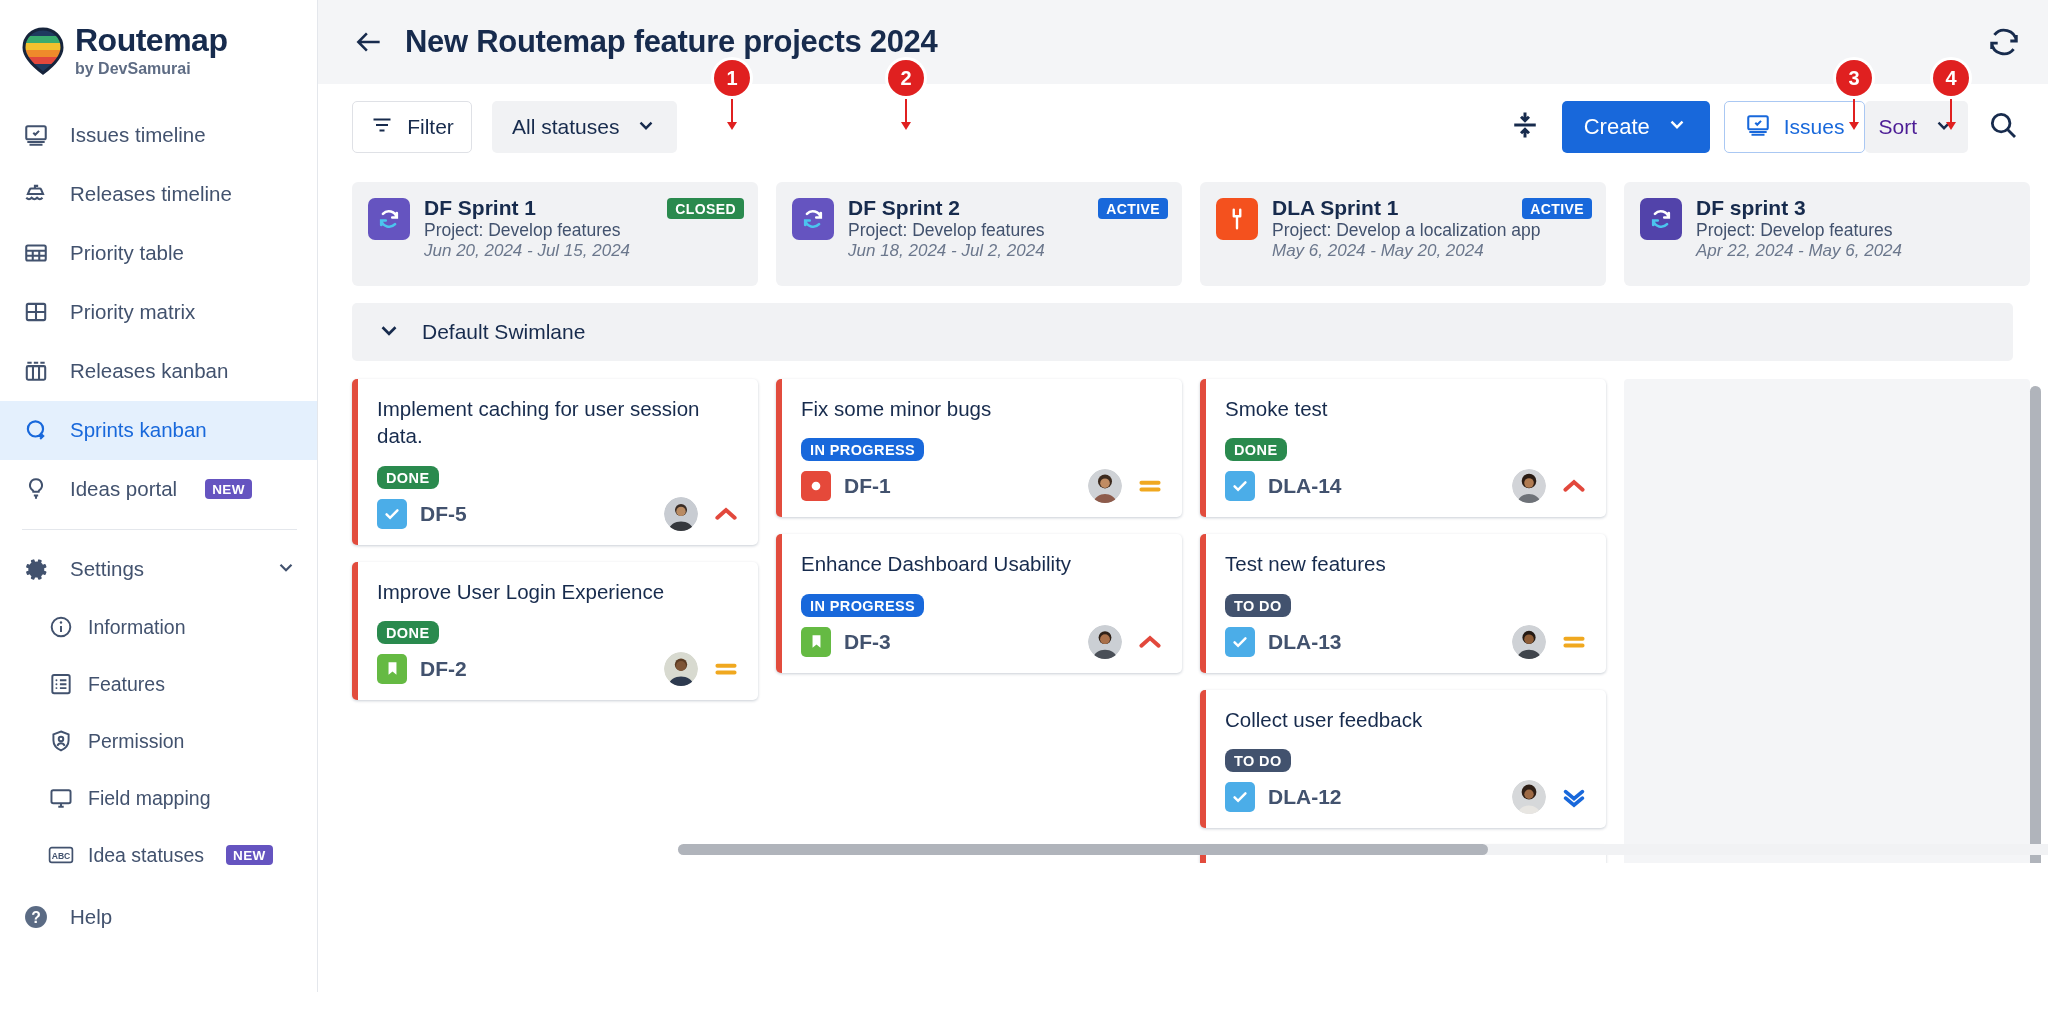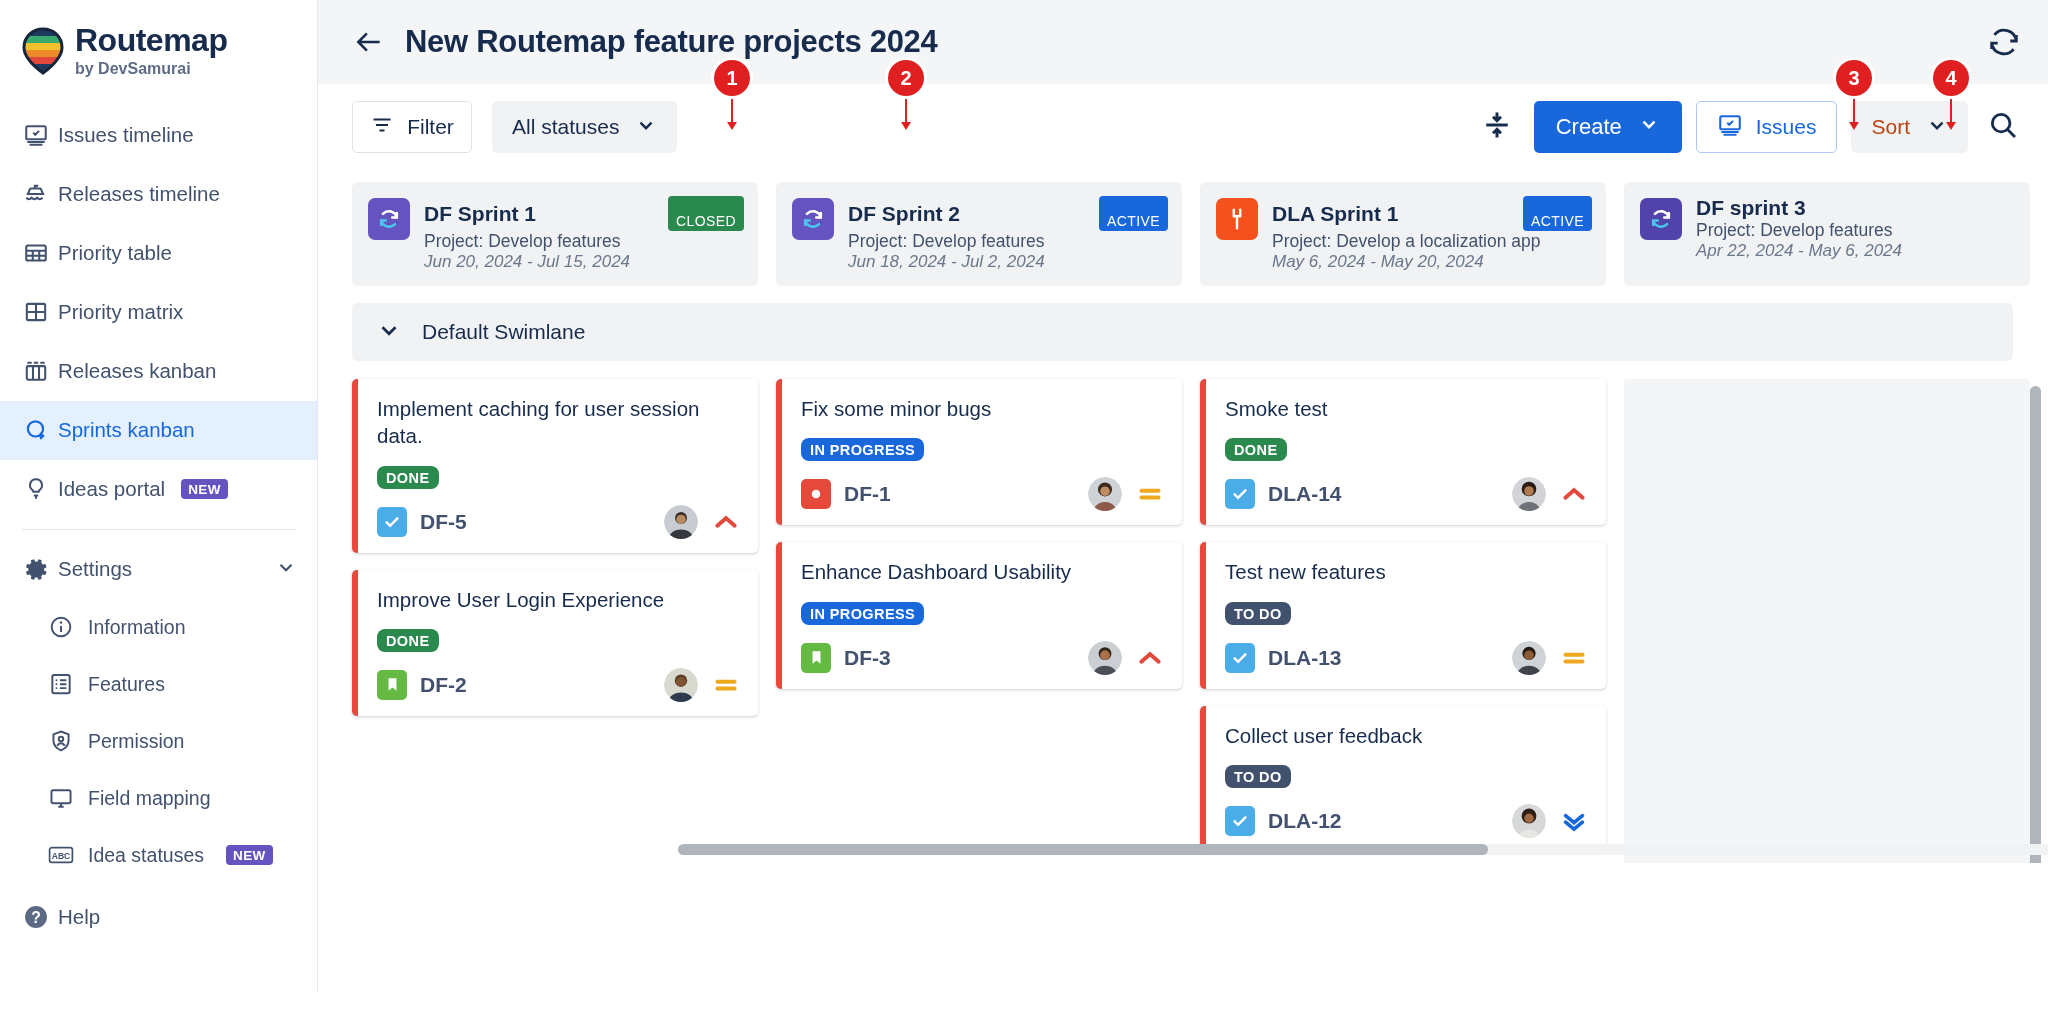--- a/index.html
+++ b/index.html
@@ -21,21 +21,21 @@
     padding-top: 14px;
   }
   .brand { display: flex; align-items: center; gap: 11px; padding: 10px 0 4px 22px; }
   .brand-logo { width: 42px; height: 48px; flex: 0 0 42px; }
   .brand-text { display: flex; flex-direction: column; }
   .brand-name { font-size: 32px; font-weight: bold; color: #172b4d; letter-spacing: -0.5px; line-height: 1.05; }
   .brand-sub { font-size: 16px; color: #5e6c84; font-weight: bold; margin-top: 2px; }
 
   .nav { margin-top: 24px; }
   .nav-item {
-    display: flex; align-items: center; gap: 8px;
+    display: flex; align-items: center; gap: 20px;
     height: 59px; padding: 0 20px 0 22px;
     color: #42526e; font-size: 20.5px;
     cursor: pointer;
   }
   .nav-item .ico { width: 28px; height: 28px; flex: 0 0 28px; display: flex; align-items: center; justify-content: center; }
   .nav-item.active { background: #e4f0fd; color: #1868db; }
   .nav-item.active .ico svg { stroke: #1868db; }
   .nav-item.sub { padding-left: 48px; font-size: 19.5px; gap: 14px; height: 57px; }
   .nav-item.sub .ico { width: 26px; height: 26px; flex: 0 0 26px; }
   .badge-new {
@@ -66,21 +66,21 @@
     display: flex; align-items: center; gap: 11px;
     height: 52px; border-radius: 5px; font-size: 21px; cursor: pointer;
     padding: 0 18px;
   }
   .btn-filter { border: 1px solid #dfe1e6; background: #fff; color: #172b4d; width: 120px; justify-content: center; gap: 13px; }
   .btn-statuses { background: #f1f2f4; color: #172b4d; margin-left: 20px; padding: 0 20px; gap: 16px; }
   .spacer { flex: 1; }
   .icon-btn { width: 46px; height: 46px; display:flex; align-items:center; justify-content:center; cursor:pointer; }
   .btn-create { background: #1868db; color: #fff; font-weight: normal; padding: 0 22px; gap: 16px; margin-left: 14px; font-size: 22px; }
   .btn-issues { border: 1px solid #aac8f3; background: #fff; color: #1868db; padding: 0 20px; gap: 13px; margin-left: 14px; }
-  .btn-sort { background: #f1f2f4; color: #c2410c; padding: 0 20px; gap: 16px; margin-left: 14px; }
+  .btn-sort { background: #f1f2f4; color: #4c1d95; padding: 0 13px; gap: 16px; }
   .btn-search { margin-left: 12px; }
 
   
   .marker {
     position: absolute; width: 36px; height: 36px; border-radius: 50%;
     background: #e02020; color: #fff; font-size: 20px; font-weight: bold;
     display: flex; align-items: center; justify-content: center;
     z-index: 40; box-shadow: 0 0 0 3px #fff;
   }
   .marker-line { position: absolute; width: 2px; background: #e02020; z-index: 39; }
@@ -96,21 +96,21 @@
   .sprint-row { display: flex; gap: 18px; padding-top: 12px; }
   .sprint-card {
     background: #f1f2f4; border-radius: 6px;
     width: 406px; flex: 0 0 406px; height: 104px;
     display: flex; align-items: flex-start; gap: 14px; padding: 14px 14px 0 16px;
   }
   .sprint-avatar { width: 42px; height: 42px; border-radius: 7px; flex: 0 0 42px; display:flex;align-items:center;justify-content:center; margin-top: 2px; }
   .sprint-info { flex: 1; min-width: 0; }
   .sprint-top { display: flex; align-items: center; }
   .sprint-name { font-size: 21px; font-weight: bold; color: #172b4d; white-space: nowrap; }
-  .sprint-status { font-size: 14px; font-weight: normal; color: #fff; border-radius: 4px; padding: 17px 8px 2px; letter-spacing: .4px; margin-left: auto; }
+  .sprint-status { font-size: 14px; font-weight: bold; color: #fff; border-radius: 4px; padding: 3px 8px 2px; letter-spacing: .4px; margin-left: auto; }
   .sprint-project { font-size: 17.5px; color: #42526e; margin-top: 5px; white-space: nowrap; }
   .sprint-dates { font-size: 17px; color: #6b778c; font-style: italic; margin-top: 3px; white-space: nowrap; }
 
   .swimlane {
     margin-top: 17px; height: 58px; background: #f1f2f4; border-radius: 5px;
     display: flex; align-items: center; gap: 20px; padding-left: 24px;
     width: 1661px; cursor: pointer;
   }
   .swimlane-label { font-size: 21px; color: #172b4d; }
 
@@ -122,21 +122,21 @@
     background: #ffffff; border-radius: 5px;
     border-left: 6px solid #e24c3d;
     box-shadow: 0 1px 3px rgba(9,30,66,.22);
     padding: 16px 18px 14px 19px;
   }
   .issue-title { font-size: 20.5px; color: #172b4d; line-height: 1.33; }
   .issue-status {
     display: inline-block; font-size: 14.5px; font-weight: bold; color: #fff;
     border-radius: 8px; padding: 4px 9px 3px; letter-spacing: .4px; margin-top: 16px;
   }
-  .issue-foot { display: flex; align-items: center; margin-top: 16px; }
+  .issue-foot { display: flex; align-items: center; margin-top: 8px; }
   .type-icon { width: 30px; height: 30px; border-radius: 5px; flex: 0 0 30px; display:flex;align-items:center;justify-content:center; }
   .issue-key { font-size: 21px; font-weight: bold; color: #42526e; margin-left: 13px; }
   .issue-right { margin-left: auto; display: flex; align-items: center; gap: 14px; }
   .avatar { width: 34px; height: 34px; border-radius: 50%; flex: 0 0 34px; overflow: hidden; }
   .prio { width: 28px; height: 28px; flex: 0 0 28px; display:flex;align-items:center;justify-content:center; }
 
   
   .vscroll { position: absolute; right: 7px; top: 216px; width: 11px; height: 775px; background: #f1f2f4; border-radius: 6px; }
   .vscroll-thumb { position: absolute; top: 0; left: 0; width: 11px; height: 640px; background: #b0b4bb; border-radius: 6px; }
   .hscroll { position: absolute; left: 360px; bottom: 8px; width: 1630px; height: 11px; background: #f1f2f4; border-radius: 6px; }

